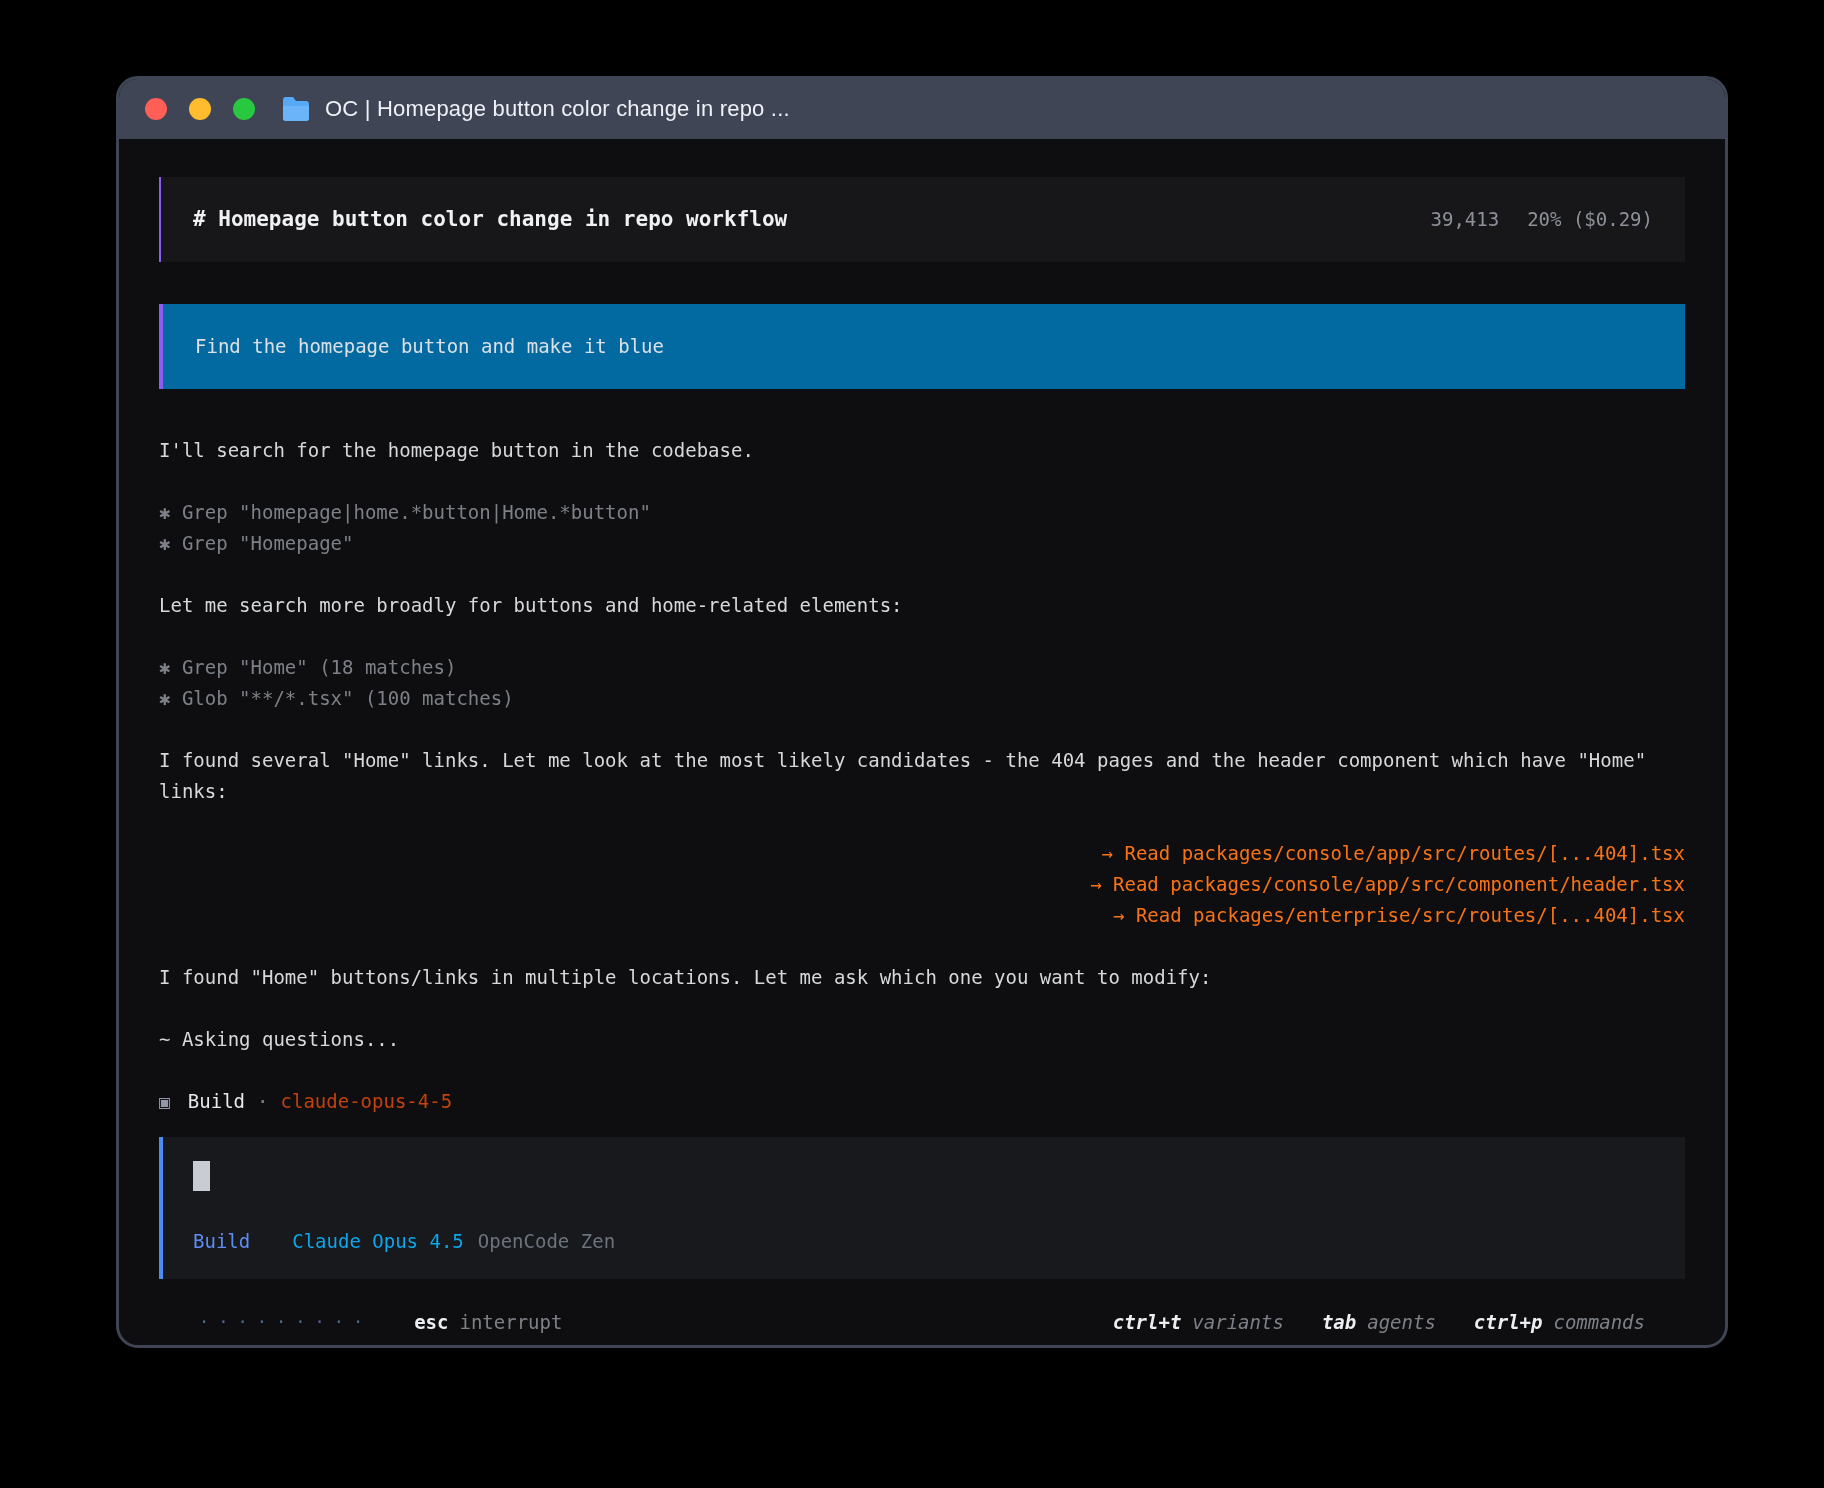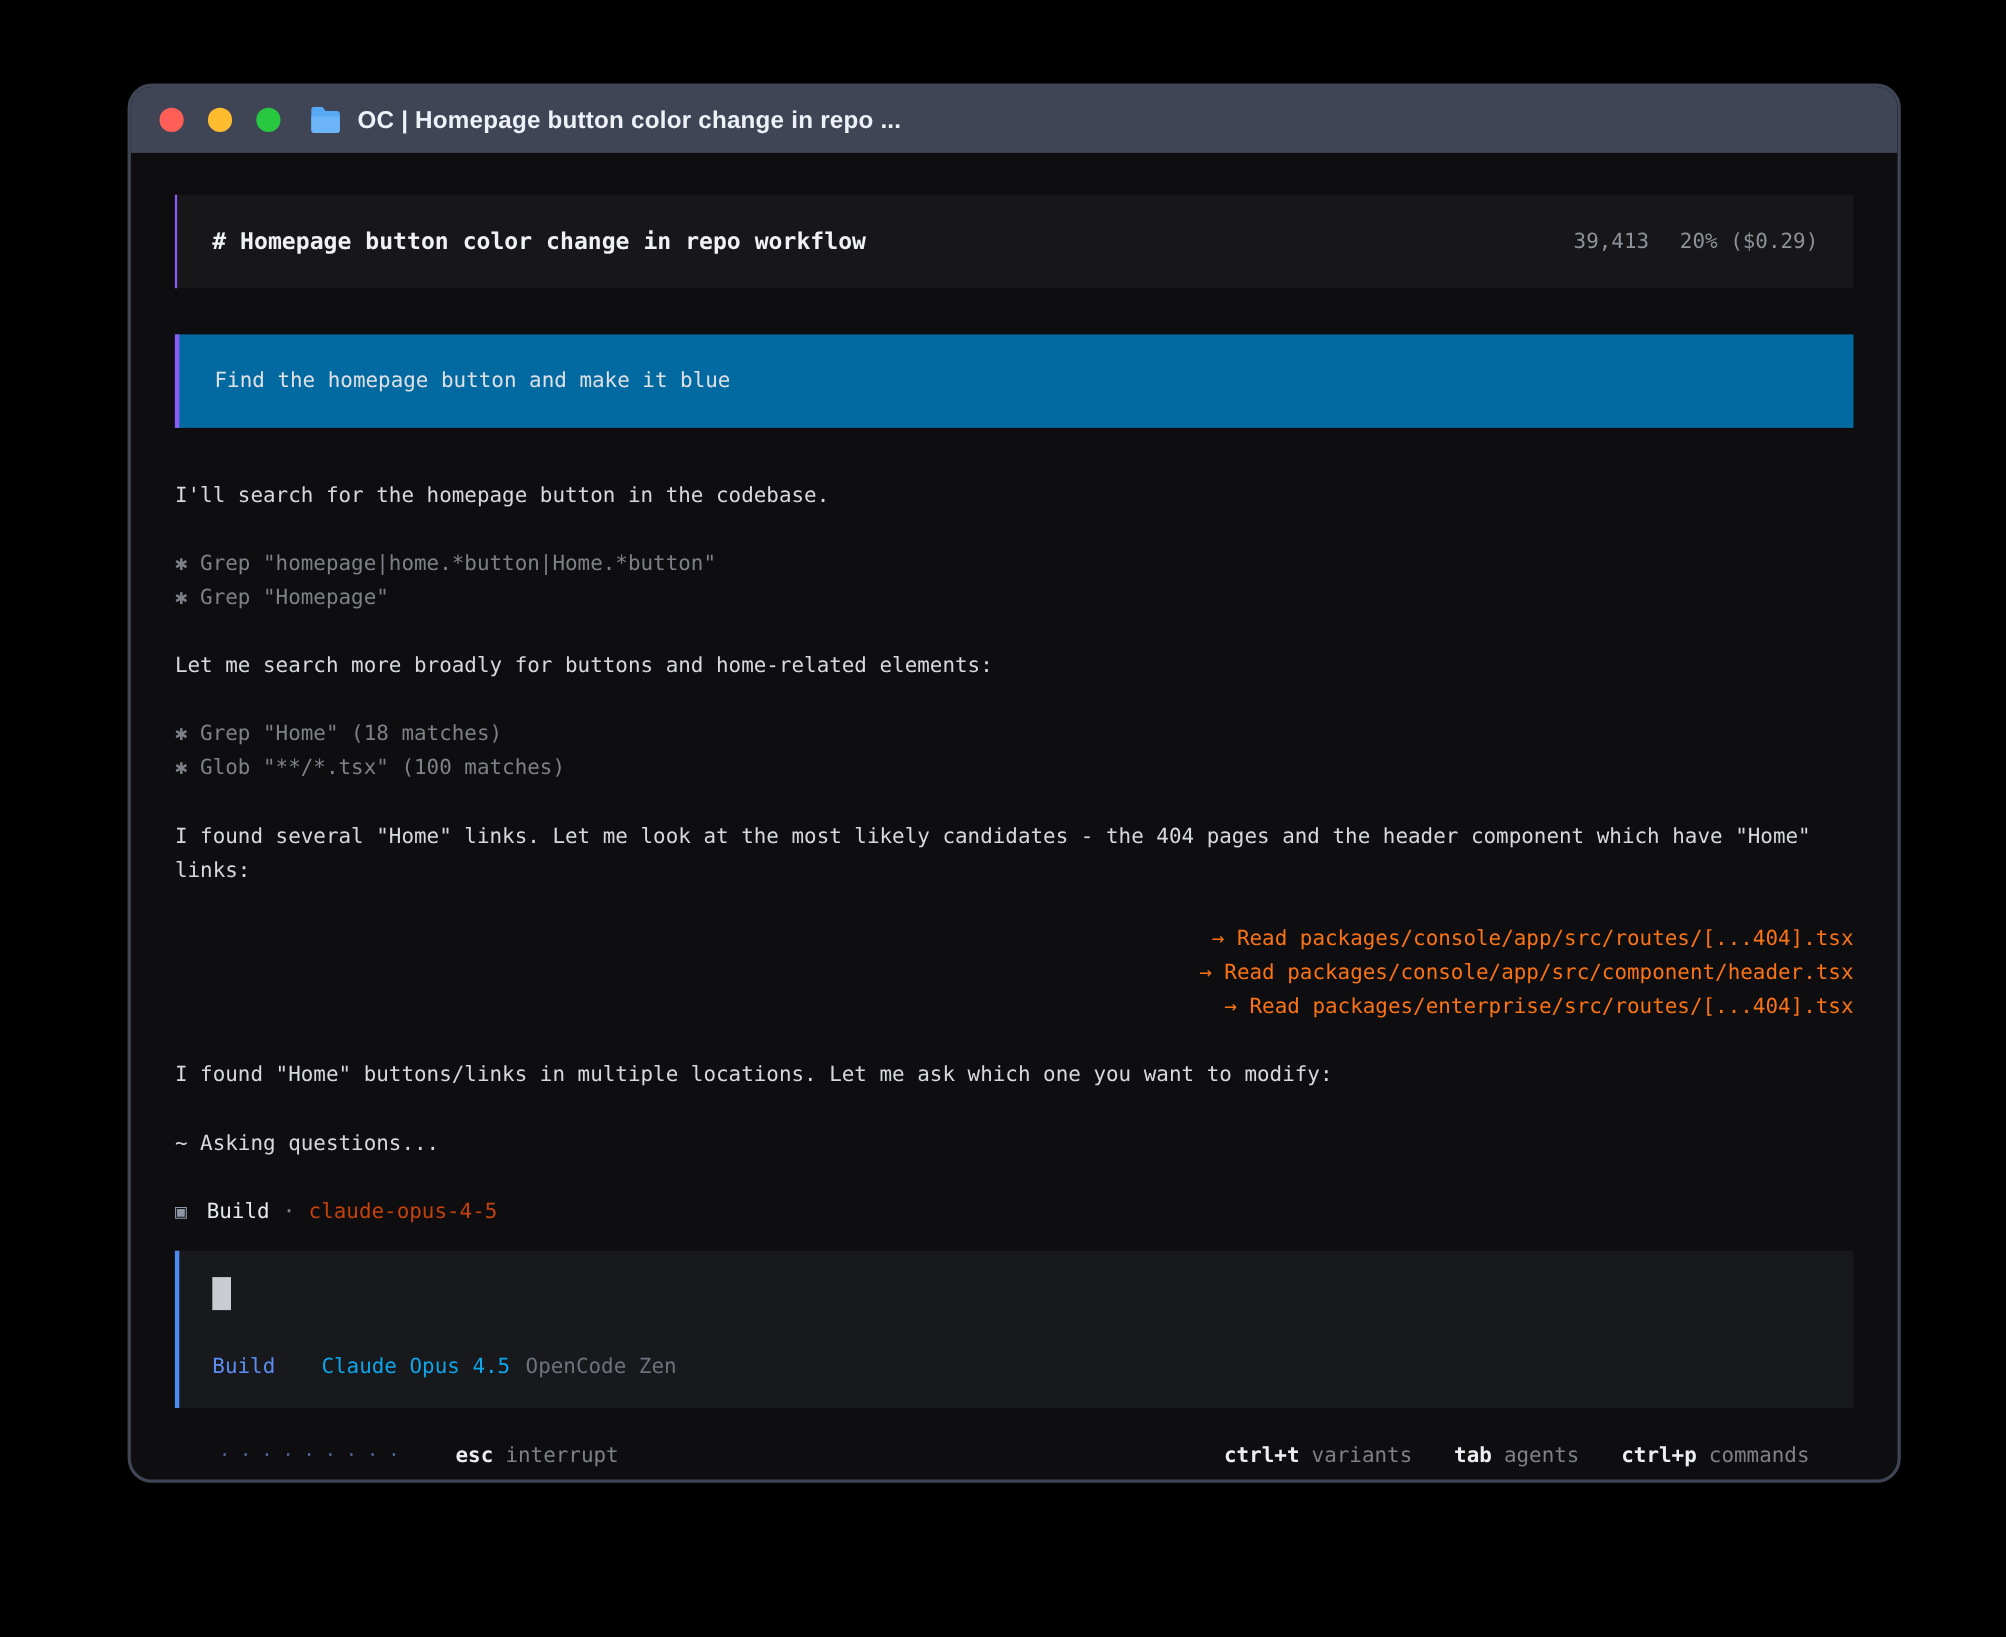--- a/index.html
+++ b/index.html
@@ -18,21 +18,21 @@
     display:flex; align-items:center; padding:0 26px;
   }
   .lights { display:flex; align-items:center; gap:22px; margin-right:26px; }
   .light { width:22px; height:22px; border-radius:50%; border:none; padding:0; cursor:default; }
   .light.red { background:#ff5f57; }
   .light.yellow { background:#febc2e; }
   .light.green { background:#28c840; }
   .folder { width:30px; height:24px; margin-right:14px; flex:0 0 auto; }
   .titlebar-title {
     font-family:"Liberation Sans","DejaVu Sans",sans-serif;
-    font-weight:bold; font-size:22px; color:#eef1f8; letter-spacing:0.2px;
+    font-weight:normal; font-size:22px; color:#eef1f8; letter-spacing:0.2px;
     white-space:nowrap; overflow:hidden;
   }
 
   
   .content {
     flex:1 1 auto; display:flex; flex-direction:column;
     padding:38px 40px 0 40px; font-size:19px; line-height:31px; color:#d6d8db;
   }
 
   .doc-header {
@@ -74,21 +74,21 @@
   
   .statusbar {
     margin-top:auto; flex:0 0 auto;
     display:flex; align-items:center;
     padding:28px 40px 32px 40px; font-size:19px;
   }
   .spinner { color:#51649b; letter-spacing:9px; font-size:17px; margin-right:42px; white-space:nowrap; }
   .kbd { font-weight:bold; color:#eceef1; }
   .kbd-label { color:#7d8187; margin-left:11px; }
   .sb-left { display:flex; align-items:center; }
-  .sb-right { margin-left:auto; display:flex; align-items:center; gap:38px; }
+  .sb-right { margin-left:auto; display:flex; align-items:center; gap:38px;font-style:italic; }
   .sb-group { display:flex; align-items:center; white-space:nowrap; }
 </style>
 </head>
 <body>
 
 <div class="window">
 
   <div class="titlebar">
     <div class="lights">
       <button class="light red"></button>

